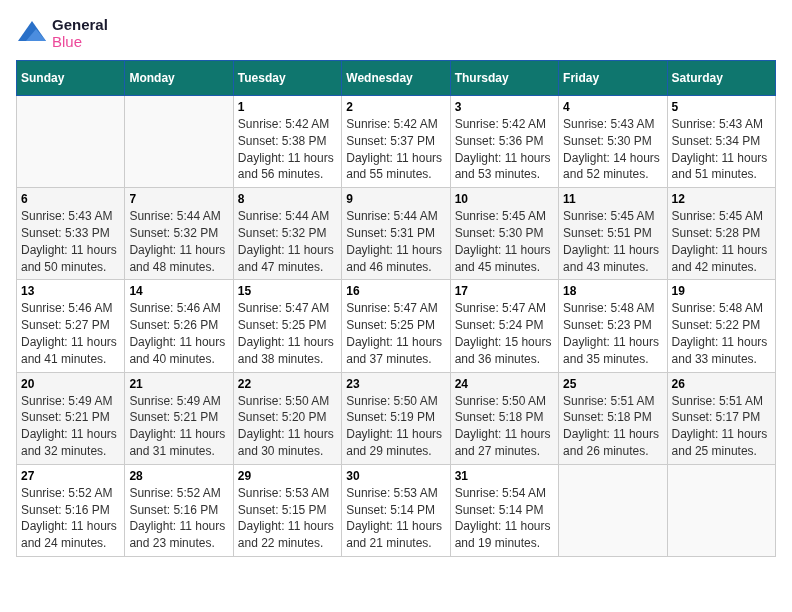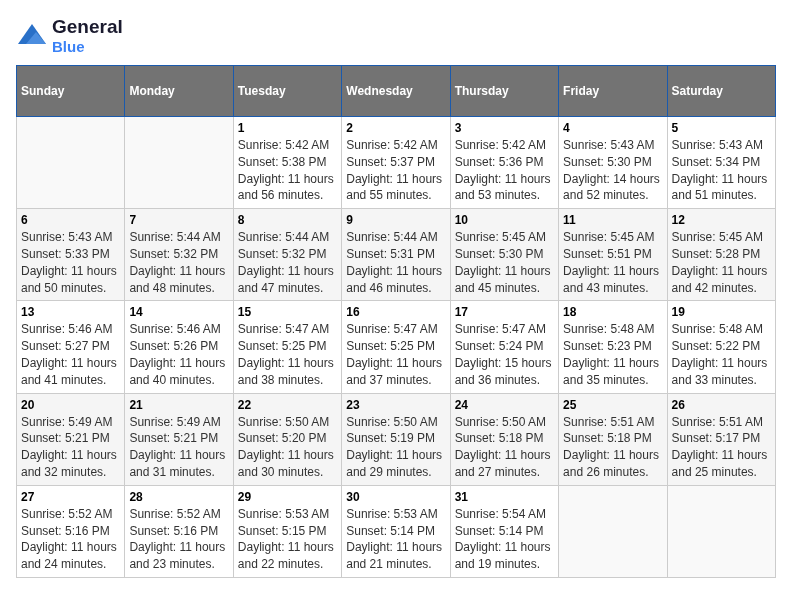--- a/index.html
+++ b/index.html
@@ -37,23 +37,23 @@
     .subtitle {
       font-size: 15px;
       color: #444;
     }
     table {
       width: 100%;
       border-collapse: collapse;
       font-size: 11px;
     }
     thead tr th {
-      background: #737373;
+      background: #0f766e;
       color: #fff;
-      padding: 18px 4px;
+      padding: 10px 4px;
       text-align: left;
       font-size: 12px;
       font-weight: bold;
       border: 1px solid #1a5aad;
     }
     tbody tr td {
       border: 1px solid #ccc;
       vertical-align: top;
       padding: 4px;
       min-height: 70px;
@@ -81,22 +81,22 @@
 </head>
 <body>
 
 <div class="header">
   <div class="logo">
     <svg class="logo-icon" viewBox="0 0 32 28" xmlns="http://www.w3.org/2000/svg">
       <polygon points="16,2 30,22 2,22" fill="#2970c8"></polygon>
       <polygon points="20,10 30,22 10,22" fill="#5a9ae8" opacity="0.7"></polygon>
     </svg>
     <div>
-      <div style="font-size:19px;font-weight:bold;color:#1a1a2e;">General</div>
-      <div style="font-size:15px;font-weight:bold;color:#3b82f6;">Blue</div>
+      <div style="font-size:15px;font-weight:bold;color:#1a1a2e;">General</div>
+      <div style="font-size:15px;font-weight:normal;color:#ec4899;">Blue</div>
     </div>
   </div>
   <div class="title-block">
     <div class="month-title"></div>
     <div class="subtitle"></div>
   </div>
 </div>
 
 <table>
   <thead>

